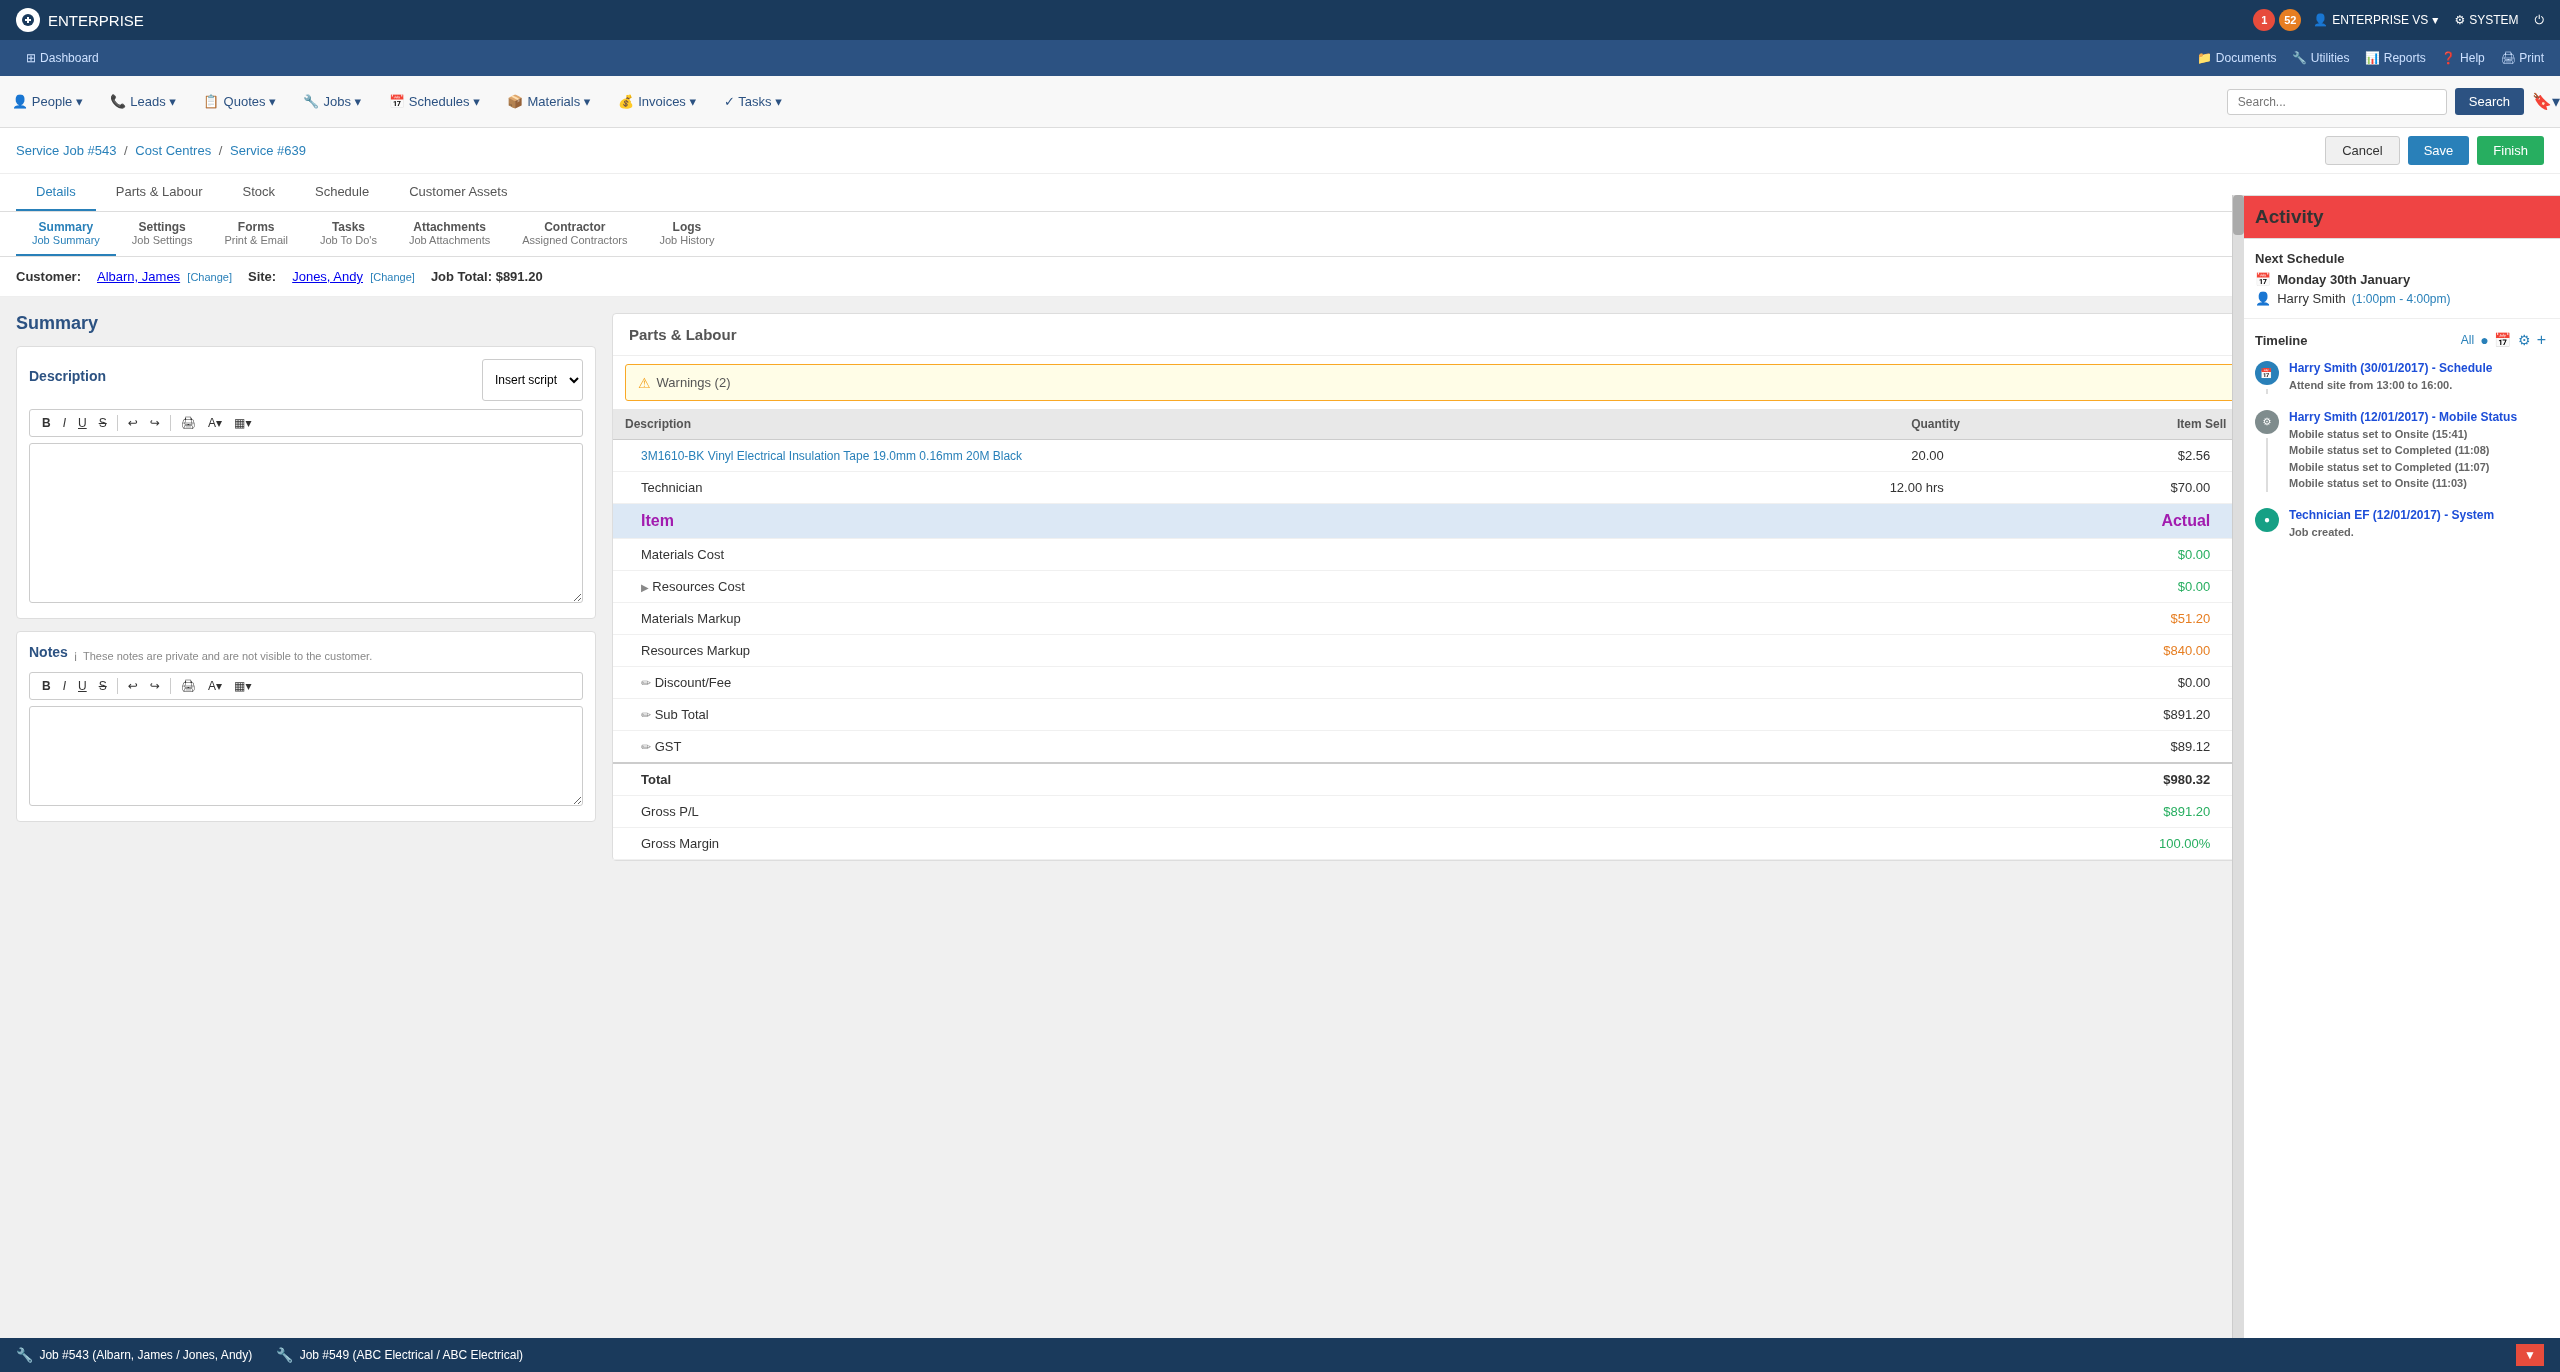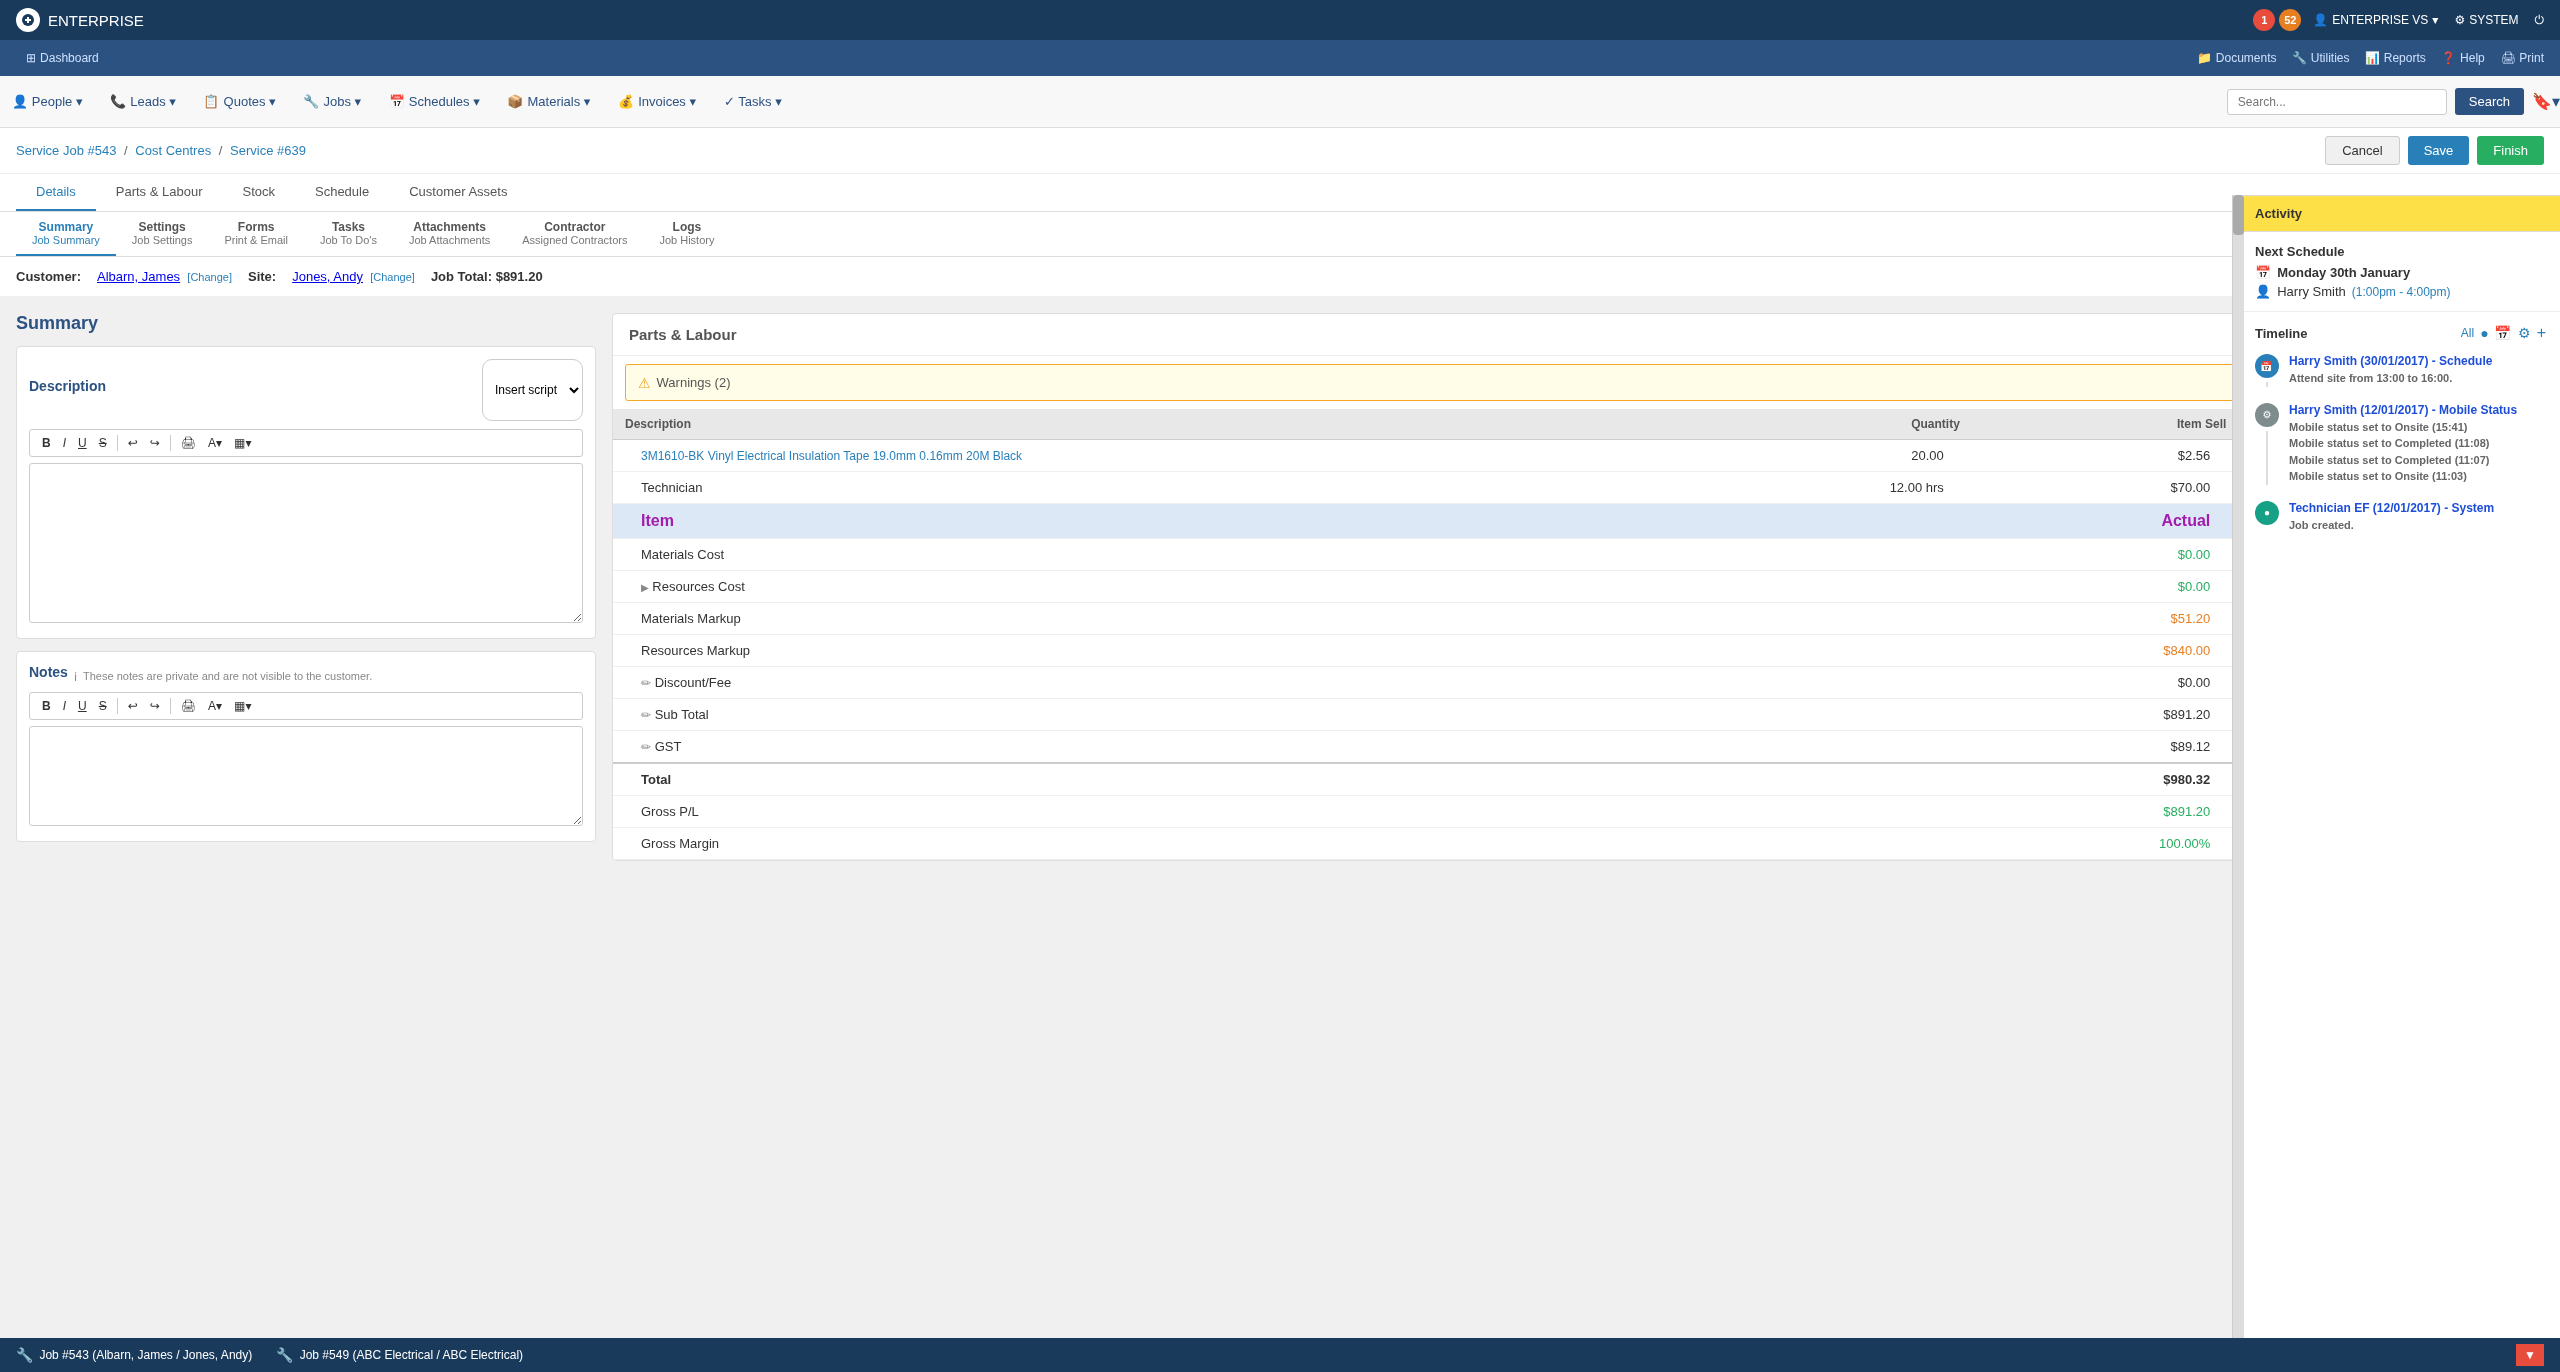--- a/index.html
+++ b/index.html
@@ -169,21 +169,21 @@
       min-height: calc(100vh - 280px);
     }
 
     
     .left-panel { flex: 0 0 580px; }
     .panel-title { font-size: 18px; font-weight: bold; color: #2c5282; margin-bottom: 12px; }
     .section-title { font-size: 14px; font-weight: bold; color: #2c5282; margin-bottom: 8px; }
 
     .description-section { background: white; border: 1px solid #ddd; border-radius: 4px; padding: 12px; margin-bottom: 12px; }
     .desc-header { display: flex; align-items: center; justify-content: space-between; margin-bottom: 8px; }
-    .insert-script-select { border: 1px solid #ccc; border-radius: 10px; padding: 22px 8px; font-size: 12px; background: white; cursor: pointer; }
+    .insert-script-select { border: 1px solid #ccc; border-radius: 3px; padding: 12px 8px; font-size: 12px; background: white; cursor: pointer; }
     .toolbar { display: flex; align-items: center; gap: 4px; border: 1px solid #ccc; border-radius: 3px; padding: 4px 8px; margin-bottom: 6px; }
     .toolbar-btn { background: none; border: none; cursor: pointer; font-size: 12px; padding: 2px 4px; color: #333; font-family: Arial; }
     .toolbar-btn.bold { font-weight: bold; }
     .toolbar-btn.italic { font-style: italic; }
     .toolbar-btn.underline { text-decoration: underline; }
     .toolbar-btn.strike { text-decoration: line-through; }
     .toolbar-sep { width: 1px; background: #ccc; height: 16px; margin: 0 2px; }
     .text-area { border: 1px solid #ccc; border-radius: 3px; min-height: 160px; resize: vertical; }
 
     .notes-section { background: white; border: 1px solid #ddd; border-radius: 4px; padding: 12px; }
@@ -236,21 +236,21 @@
       top: 195px;
       width: 320px;
       background: white;
       border-left: 1px solid #ddd;
       border-top: 1px solid #ddd;
       height: calc(100vh - 195px);
       overflow-y: auto;
       display: flex;
       flex-direction: column;
     }
-    .activity-header { background: #fde047; padding: 10px 14px; font-weight: bold; font-size: 13px; color: #333; border-bottom: 1px solid #ddd; }
+    .activity-header { background: #ef4444; padding: 10px 14px; font-weight: bold; font-size: 19px; color: #333; border-bottom: 1px solid #ddd; }
     .activity-section { padding: 12px 14px; border-bottom: 1px solid #eee; }
     .next-schedule-title { font-size: 13px; font-weight: bold; color: #333; margin-bottom: 6px; }
     .schedule-date { display: flex; align-items: center; gap: 6px; font-size: 13px; font-weight: bold; color: #333; margin-bottom: 4px; }
     .calendar-icon { color: #2980b9; }
     .schedule-person { display: flex; align-items: center; gap: 6px; font-size: 13px; color: #333; }
     .time-range { color: #2980b9; font-size: 12px; }
     .person-icon { color: #555; }
 
     .timeline-section { padding: 12px 14px; }
     .timeline-header { display: flex; align-items: center; justify-content: space-between; margin-bottom: 12px; }

